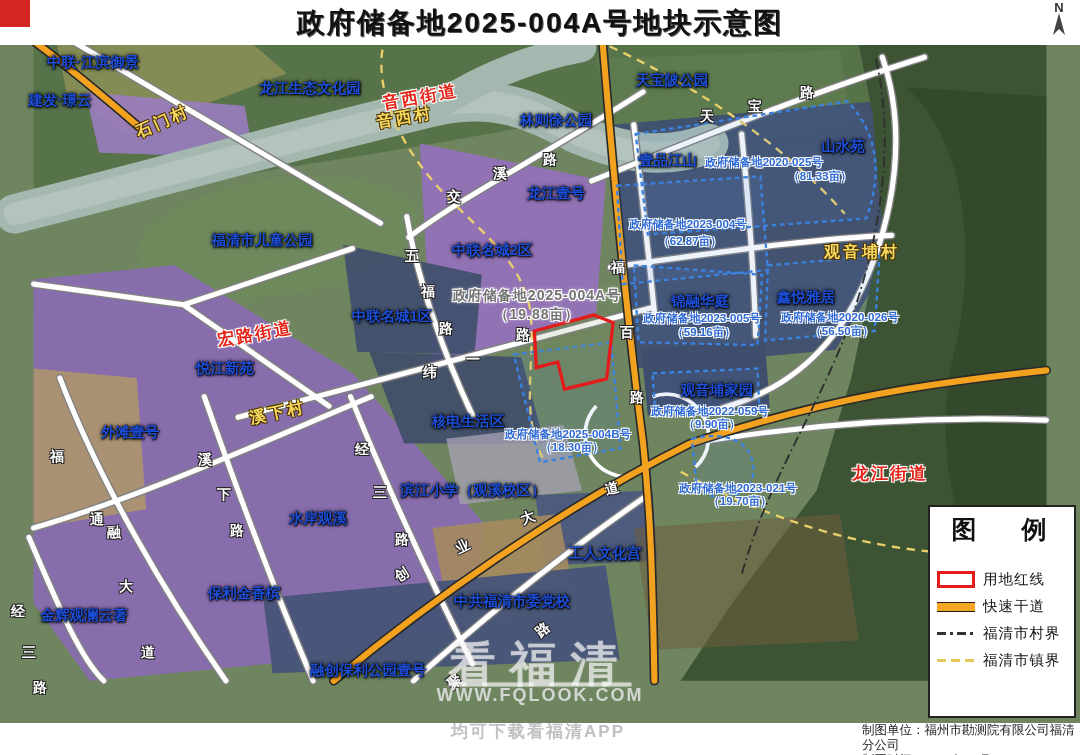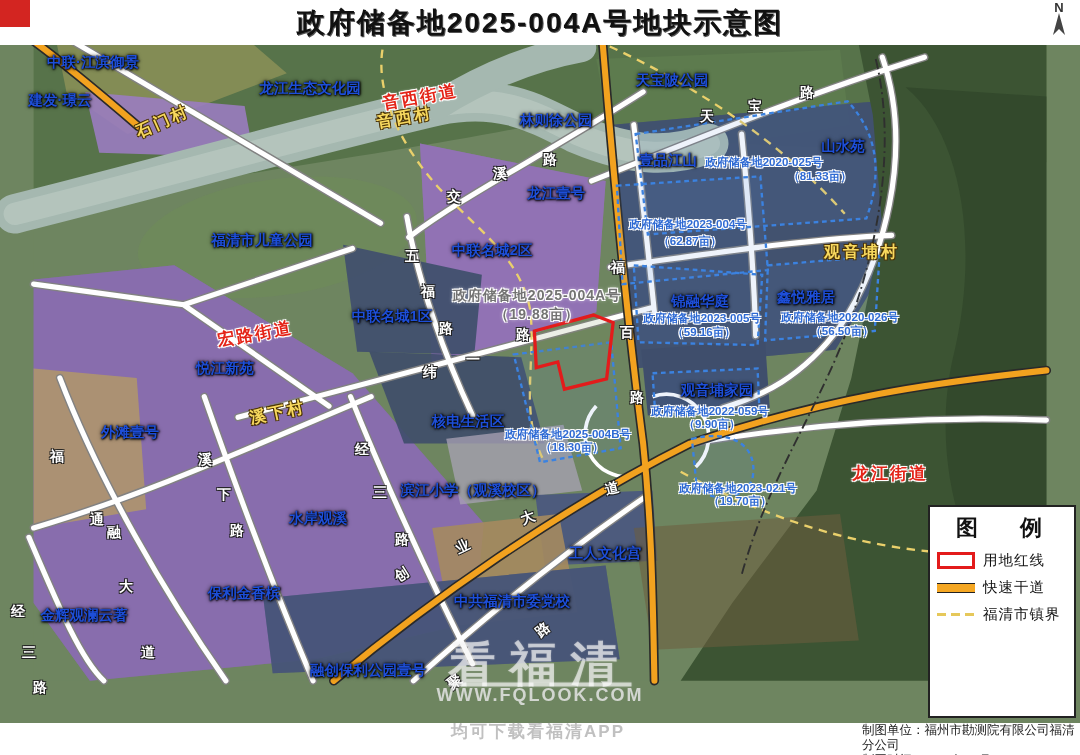--- a/index.html
+++ b/index.html
@@ -28,21 +28,21 @@
     text-shadow:-1px -1px 0 #fff,1px -1px 0 #fff,-1px 1px 0 #fff,1px 1px 0 #fff,0 0 4px #fff;}
   .c-road{font-size:14px;font-weight:bold;color:#fff;
     text-shadow:-1px -1px 0 #222,1px -1px 0 #222,-1px 1px 0 #222,1px 1px 0 #222;}
   
   .wm{position:absolute;z-index:35;white-space:nowrap;transform:translate(-50%,-50%);pointer-events:none;font-weight:bold;}
   .wm-big{font-size:47px;letter-spacing:14px;color:rgba(255,255,255,.6);text-shadow:0 0 2px rgba(200,200,200,.4);text-decoration:underline;}
   .wm-url{font-size:18px;letter-spacing:2px;color:rgba(228,228,228,.85);}
   .wm-gray{font-size:17px;letter-spacing:2px;color:rgba(150,150,150,.6);}
   
   .legend{position:absolute;left:928px;top:505px;width:148px;height:213px;background:#fff;border:2px solid #222;z-index:25;box-sizing:border-box;padding:4px 0 0 0;}
-  .legend-title{text-align:center;font-size:22px;font-weight:bold;color:#111;letter-spacing:10px;margin:2px 0 4px 4px;}
+  .legend-title{text-align:center;font-size:25px;font-weight:bold;color:#111;letter-spacing:10px;margin:2px 0 20px 4px;}
   .legend-row{display:flex;align-items:center;height:27px;padding-left:7px;}
   .legend-label{font-size:14.5px;color:#111;margin-left:8px;letter-spacing:1px;}
   .sw{width:38px;flex:0 0 38px;}
   .sw-red-outline{height:17px;border:3px solid #e31b1b;box-sizing:border-box;background:#fff;}
   .sw-blue-dashed{height:17px;border:2.5px dashed #3b82e0;box-sizing:border-box;background:#fff;}
   .sw-orange-line{height:8px;background:#f5a723;border-top:1.5px solid #222;border-bottom:1.5px solid #222;}
   .sw-double-line{height:6px;border-top:1.5px solid #444;border-bottom:1.5px solid #444;}
   .sw-dashdot-line{height:2.5px;background:repeating-linear-gradient(90deg,#333 0 9px,transparent 9px 13px,#333 13px 16px,transparent 16px 20px);}
   .sw-yellow-dashed{height:3.5px;background:repeating-linear-gradient(90deg,#e6c85a 0 9px,transparent 9px 14px);}
 </style>
@@ -275,20 +275,24 @@
     <div id="legend-rows">
         <div class="legend-row">
           <div class="sw sw-red-outline"></div>
           <div class="legend-label">用地红线</div>
         </div>
         <div class="legend-row">
           <div class="sw sw-orange-line"></div>
           <div class="legend-label">快速干道</div>
         </div>
         <div class="legend-row">
+          <div class="sw sw-dashdot-line"></div>
+          <div class="legend-label">福清市村界</div>
+        </div>
+        <div class="legend-row">
           <div class="sw sw-yellow-dashed"></div>
           <div class="legend-label">福清市镇界</div>
         </div>
       </div>
   </div>
 
   <div class="wm wm-big" style="left:540px;top:664px">看福清</div>
   <div class="wm wm-url" style="left:540px;top:695px">WWW.FQLOOK.COM</div>
   <div class="wm wm-gray" style="left:538px;top:731px">均可下载看福清APP</div>
 

